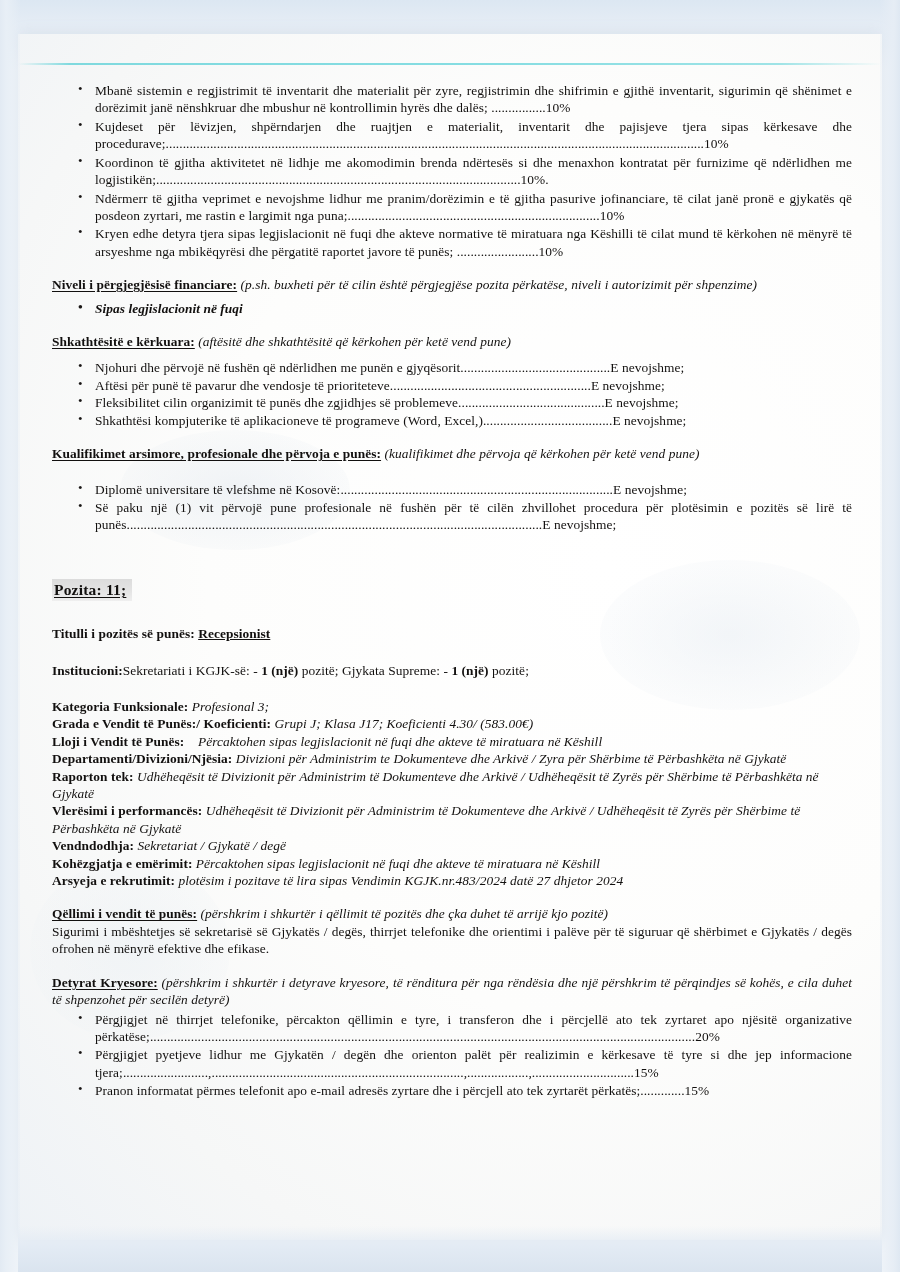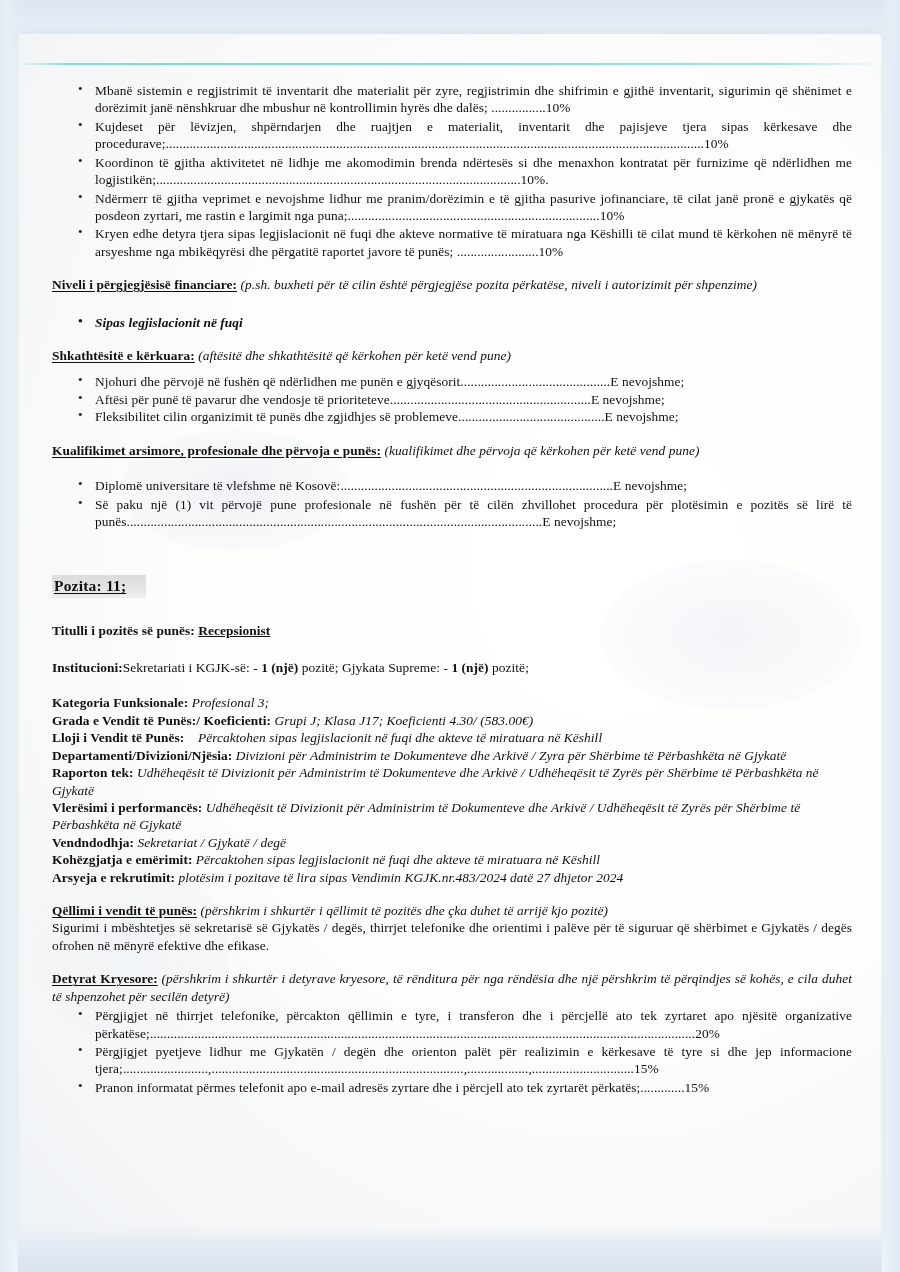--- a/index.html
+++ b/index.html
@@ -124,21 +124,21 @@
 
   
   #pozita-head {
     margin-top: 44px;
     display: inline-block;
     font-weight: bold;
     font-size: 15.5px;
     text-decoration: underline;
     text-underline-offset: 2px;
     background: linear-gradient(180deg, #dcdcdc 0%, #e4e4e4 55%, #efefef 100%);
-    padding: 1px 20px 1px 2px;
+    padding: 1px 6px 1px 2px;
     letter-spacing: 0.2px;
   }
 
   .kv {
     margin: 0;
     text-align: left;
   }
   .kv .k { font-weight: bold; }
   .kv .v { font-style: italic; }
   .kv .vplain { font-style: normal; }
@@ -170,34 +170,35 @@
       <li><span>Koordinon të gjitha aktivitetet në lidhje me akomodimin brenda ndërtesës si dhe menaxhon kontratat për furnizime që ndërlidhen me logjistikën;</span><span>...........................................................................................................</span><span class="pct">10%.</span></li>
       <li><span>Ndërmerr të gjitha veprimet e nevojshme lidhur me pranim/dorëzimin e të gjitha pasurive jofinanciare, të cilat janë pronë e gjykatës që posdeon zyrtari, me rastin e largimit nga puna;</span><span>..........................................................................</span><span class="pct">10%</span></li>
       <li><span>Kryen edhe detyra tjera sipas legjislacionit në fuqi dhe akteve normative të miratuara nga Këshilli të cilat mund të kërkohen në mënyrë të arsyeshme nga mbikëqyrësi dhe përgatitë raportet javore të punës;</span><span class="pct"> ........................</span><span class="pct">10%</span></li>
     </ul>
 
     <div class="block">
       <p class="lead" style="margin:0;">
         <span class="sec-head">Niveli i përgjegjësisë financiare:</span>
         <span class="ital">(p.sh. buxheti për të cilin është përgjegjëse pozita përkatëse, niveli i autorizimit për shpenzime)</span>
       </p>
-      <ul class="bullets" style="margin-top:20px;">
+      <ul class="bullets" style="margin-top:6px;">
         <li class="italic-bullet"><span>Sipas legjislacionit në fuqi</span></li>
       </ul>
     </div>
 
     <div class="block">
       <p class="lead" style="margin:0;">
         <span class="sec-head">Shkathtësitë e kërkuara:</span>
         <span class="ital">(aftësitë dhe shkathtësitë që kërkohen për ketë vend pune)</span>
       </p>
       <ul class="bullets tight" style="margin-top:9px;">
         <li><span>Njohuri dhe përvojë në fushën që ndërlidhen me punën e gjyqësorit</span><span>............................................</span><span>E nevojshme;</span></li>
         <li><span>Aftësi për punë të pavarur dhe vendosje të prioriteteve</span><span>...........................................................</span><span>E nevojshme;</span></li>
         <li><span>Fleksibilitet cilin organizimit të punës dhe zgjidhjes së problemeve</span><span>...........................................</span><span>E nevojshme;</span></li>
+        <li><span>Shkathtësi kompjuterike të aplikacioneve të programeve (Word, Excel,)</span><span>......................................</span><span>E nevojshme;</span></li>
       </ul>
     </div>
 
     <div class="block">
       <p class="lead" style="margin:0;">
         <span class="sec-head">Kualifikimet arsimore, profesionale dhe përvoja e punës:</span>
         <span class="ital">(kualifikimet dhe përvoja që kërkohen për ketë vend pune)</span>
       </p>
       <ul class="bullets" style="margin-top:18px;">
         <li><span>Diplomë universitare të vlefshme në Kosovë:</span><span>................................................................................</span><span>E nevojshme;</span></li>

